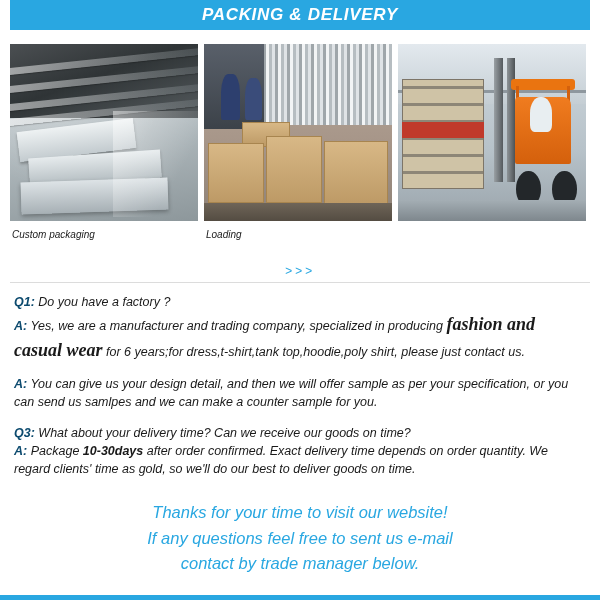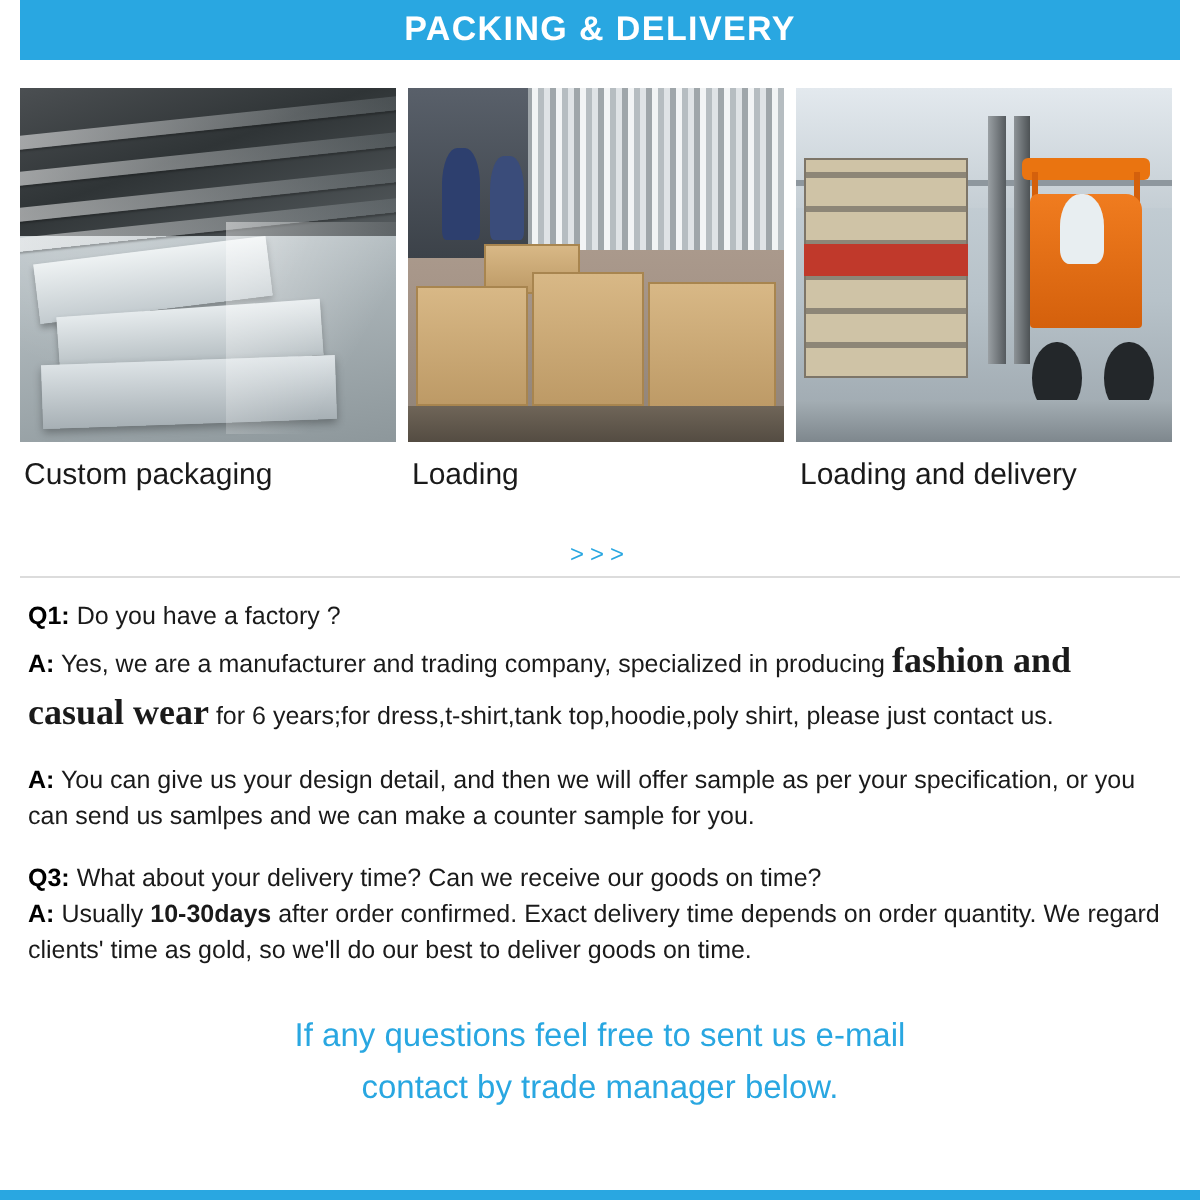--- a/index.html
+++ b/index.html
@@ -9,20 +9,21 @@
     height: 600px;
     background: #ffffff;
     font-family: "Liberation Sans", sans-serif;
     overflow: hidden;
   }
   .page {
     position: relative;
     width: 600px;
     height: 600px;
     background: #ffffff;
+    font-style: italic;
   }
 
   
   .banner {
     position: relative;
     height: 30px;
     background: #29a7e1;
     display: flex;
     align-items: center;
     justify-content: center;
@@ -54,21 +55,21 @@
     width: 188px;
   }
   .photo {
     position: relative;
     width: 100%;
     height: 177px;
     overflow: hidden;
     background: #9aa3a8;
   }
   .caption {
-    font-size: 15px;
+    font-size: 10px;
     color: #1a1a1a;
     padding: 8px 2px 0 2px;
     white-space: nowrap;
   }
 
   
   .p1 {
     background:
       radial-gradient(ellipse at 25% 15%, rgba(255,255,255,.35), rgba(255,255,255,0) 55%),
       linear-gradient(170deg, #cfd6d8 0%, #b9c2c6 40%, #8d979b 100%);
@@ -226,21 +227,21 @@
     font-size: 12.5px;
     color: #1a1a1a;
     line-height: 1.45;
   }
   .qa-a {
     font-size: 12.5px;
     color: #1a1a1a;
     line-height: 1.45;
   }
   .tag {
-    color: #000000;
+    color: #0c4a6e;
     font-weight: bold;
   }
   .strongser {
     font-family: "Liberation Serif", serif;
     font-weight: bold;
     font-size: 18px;
   }
   .bold { font-weight: bold; }
 
   
@@ -315,21 +316,20 @@
         <div class="mast2"></div>
         <div class="roof"></div>
         <div class="post postA"></div>
         <div class="post postB"></div>
         <div class="cab"></div>
         <div class="driver"></div>
         <div class="wheel wheelA"></div>
         <div class="wheel wheelB"></div>
         <div class="ground"></div>
       </div>
-      <div class="caption">Loading and delivery</div>
     </div>
 
   </div>
 
   <div class="faq-wrap">
 
     <div class="arrows">&gt;&gt;&gt;</div>
     <div class="hr"></div>
 
     <div class="qa-block">
@@ -350,24 +350,25 @@
       </div>
     </div>
 
     <div class="qa-block">
       <div class="qa-q">
         <span class="tag">Q3:</span>
         <span>What about your delivery time? Can we receive our goods on time?</span>
       </div>
       <div class="qa-a">
         <span class="tag">A:</span>
-        <span>Usually </span><span class="bold">10-30days</span><span> after order confirmed. Exact delivery time depends on order quantity. We regard clients' time as gold, so we'll do our best to deliver goods on time.</span>
+        <span>Package </span><span class="bold">10-30days</span><span> after order confirmed. Exact delivery time depends on order quantity. We regard clients' time as gold, so we'll do our best to deliver goods on time.</span>
       </div>
     </div>
   </div>
 
   <div class="thanks">
+    <div>Thanks for your time to visit our website!</div>
     <div>If any questions feel free to sent us e-mail</div>
     <div>contact by trade manager below.</div>
   </div>
 
   <div class="bottom-bar"></div>
 </div>
 
 </body></html>

